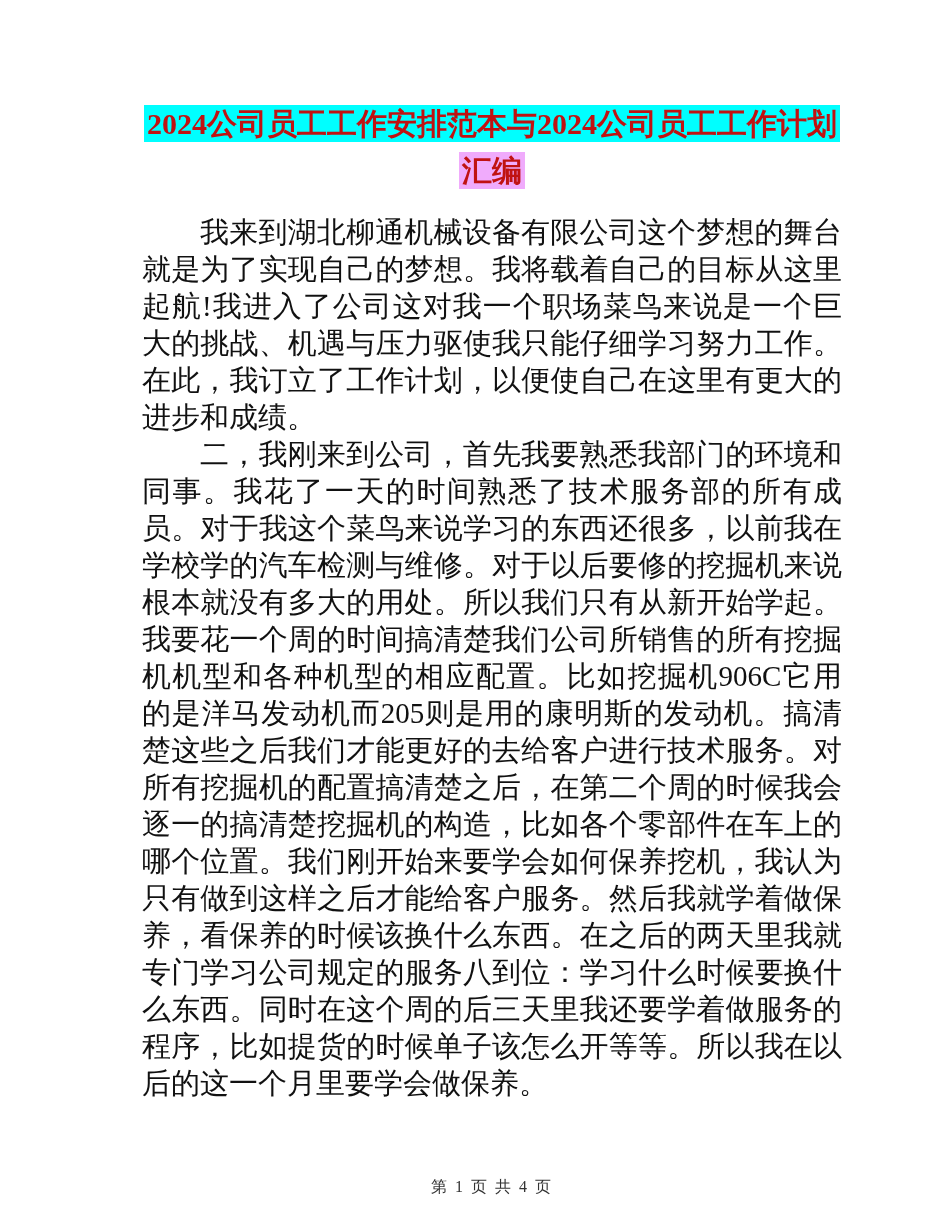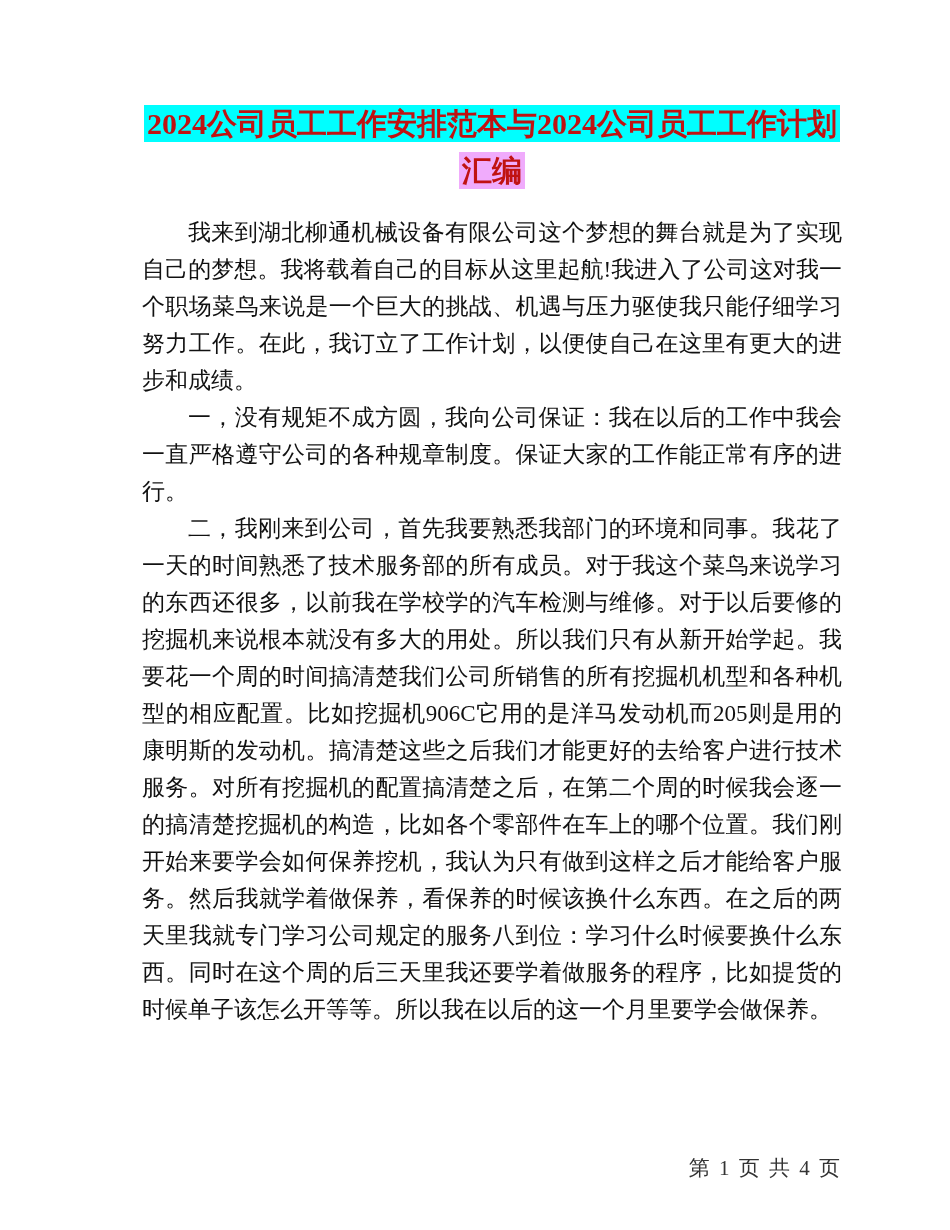--- a/index.html
+++ b/index.html
@@ -37,56 +37,55 @@
   .section-heading {
     margin: 52px 0 0 0;
     text-align: center;
     font-size: 24px;
     font-weight: bold;
     line-height: 34px;
     
   }
   .doc-body {
     margin-top: 16px;
-    font-size: 23px;
+    font-size: 29px;
     line-height: 37px;
     text-align: justify;
     text-justify: inter-ideograph;
     color: #111111;
   }
   .doc-body p {
     margin: 0;
     padding: 0;
     text-indent: 2em;
   }
   .page-footer {
     position: absolute;
     left: 142px;
     width: 700px;
-    bottom: 48px;
-    text-align: right;
-    font-size: 21px;
+    bottom: 32px;
+    text-align: center;
+    font-size: 16px;
     letter-spacing: 2px;
     color: #333333;
   }
 </style>
 </head>
 <body>
 
 <div class="page">
   <div class="column">
 
     <h1 class="doc-title">
       <span class="title-line"><span class="hl" style="background-color: rgb(0, 255, 255); color: rgb(192, 18, 18);">2024公司员工工作安排范本与2024公司员工工作计划</span></span>
       <span class="title-line"><span class="hl" style="background-color: #f0abfc; color: rgb(192, 18, 18);">汇编</span></span>
     </h1>
 
 
     <div class="doc-body">
       <p>我来到湖北柳通机械设备有限公司这个梦想的舞台就是为了实现自己的梦想。我将载着自己的目标从这里起航!我进入了公司这对我一个职场菜鸟来说是一个巨大的挑战、机遇与压力驱使我只能仔细学习努力工作。在此，我订立了工作计划，以便使自己在这里有更大的进步和成绩。</p>
-      <p>一，没有规矩不成方圆，我向公司保证：我在以后的工作中我会一直严格遵守公司的各种规章制度。保证大家的工作能正常有序的进行。</p>
       <p>二，我刚来到公司，首先我要熟悉我部门的环境和同事。我花了一天的时间熟悉了技术服务部的所有成员。对于我这个菜鸟来说学习的东西还很多，以前我在学校学的汽车检测与维修。对于以后要修的挖掘机来说根本就没有多大的用处。所以我们只有从新开始学起。我要花一个周的时间搞清楚我们公司所销售的所有挖掘机机型和各种机型的相应配置。比如挖掘机906C它用的是洋马发动机而205则是用的康明斯的发动机。搞清楚这些之后我们才能更好的去给客户进行技术服务。对所有挖掘机的配置搞清楚之后，在第二个周的时候我会逐一的搞清楚挖掘机的构造，比如各个零部件在车上的哪个位置。我们刚开始来要学会如何保养挖机，我认为只有做到这样之后才能给客户服务。然后我就学着做保养，看保养的时候该换什么东西。在之后的两天里我就专门学习公司规定的服务八到位：学习什么时候要换什么东西。同时在这个周的后三天里我还要学着做服务的程序，比如提货的时候单子该怎么开等等。所以我在以后的这一个月里要学会做保养。</p>
     </div>
 
   </div>
 
   <div class="page-footer">第 1 页 共 4 页</div>
 </div>
 
 </body></html>

